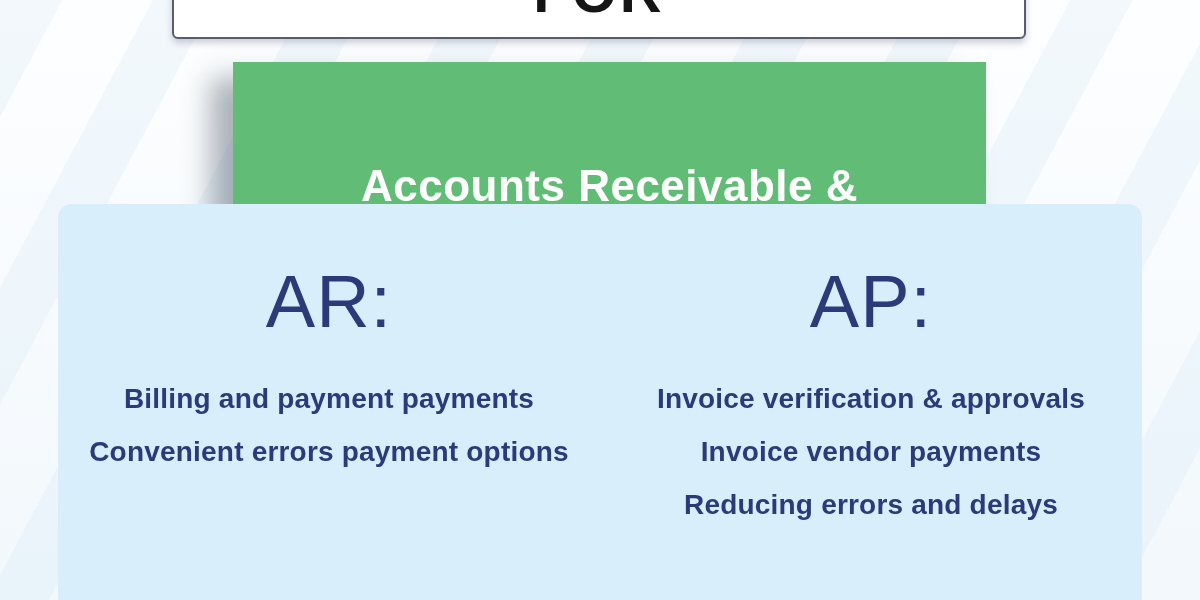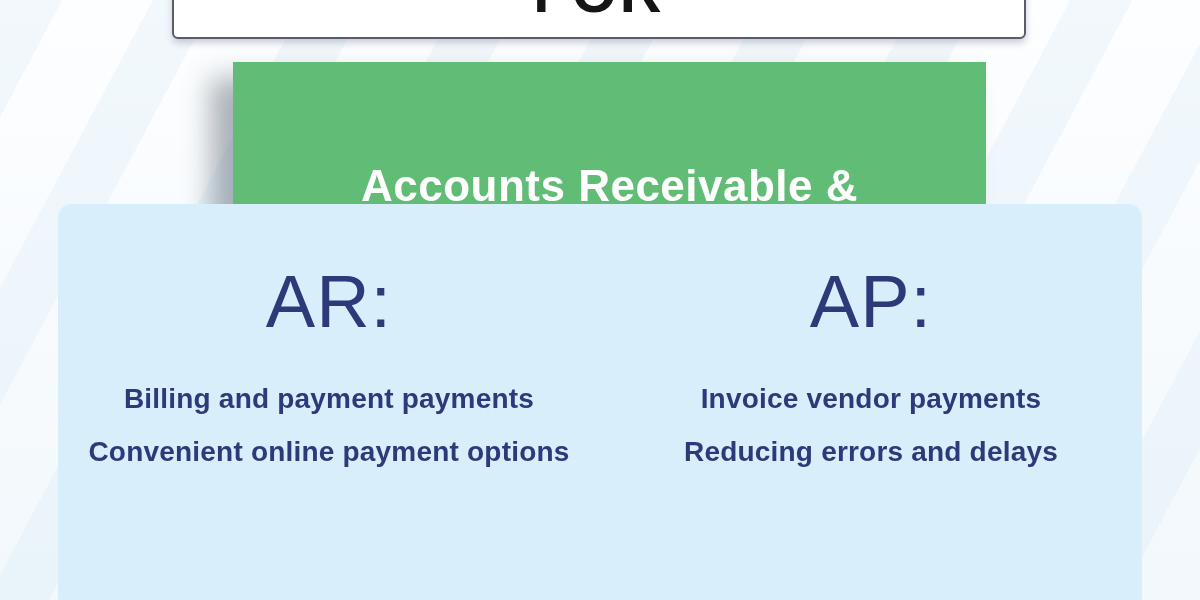--- a/index.html
+++ b/index.html
@@ -135,24 +135,25 @@
 
   <div class="green-banner">
     <span class="title-line">Accounts Receivable &amp;</span>
   </div>
 
   <div class="panel">
 
     <div class="col">
       <div class="col-heading">AR:</div>
       <div class="col-item">Billing and payment payments</div>
-      <div class="col-item">Convenient online payment options</div>
+      <div class="col-item">Convenient errors payment options</div>
     </div>
 
     <div class="col">
       <div class="col-heading">AP:</div>
+      <div class="col-item">Invoice verification &amp; approvals</div>
       <div class="col-item">Invoice vendor payments</div>
       <div class="col-item">Reducing errors and delays</div>
     </div>
 
   </div>
 
 </div>
 
 </body></html>

